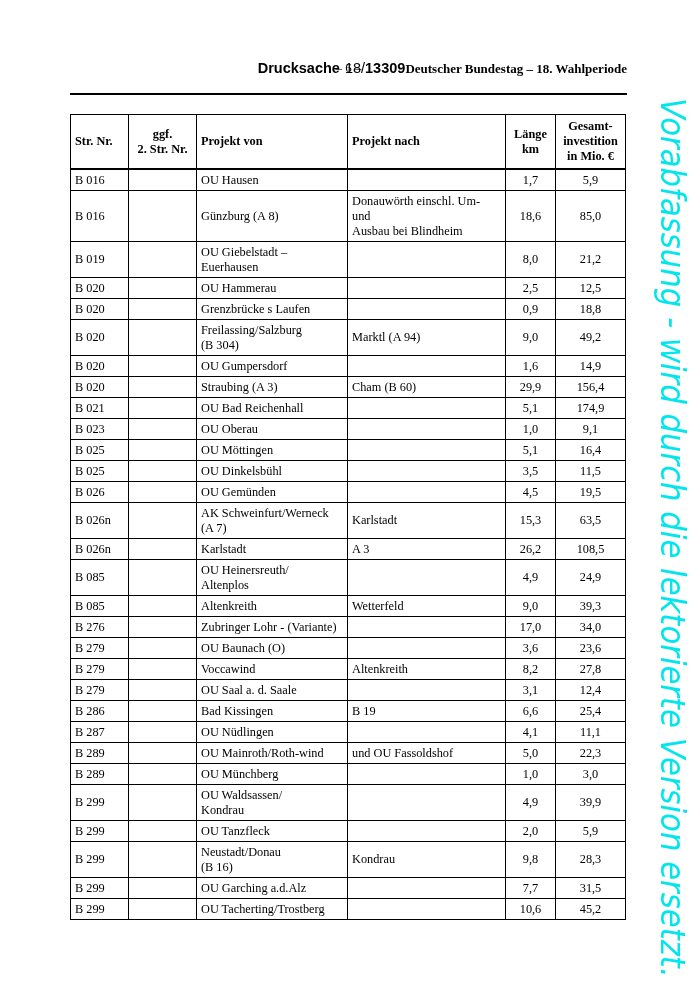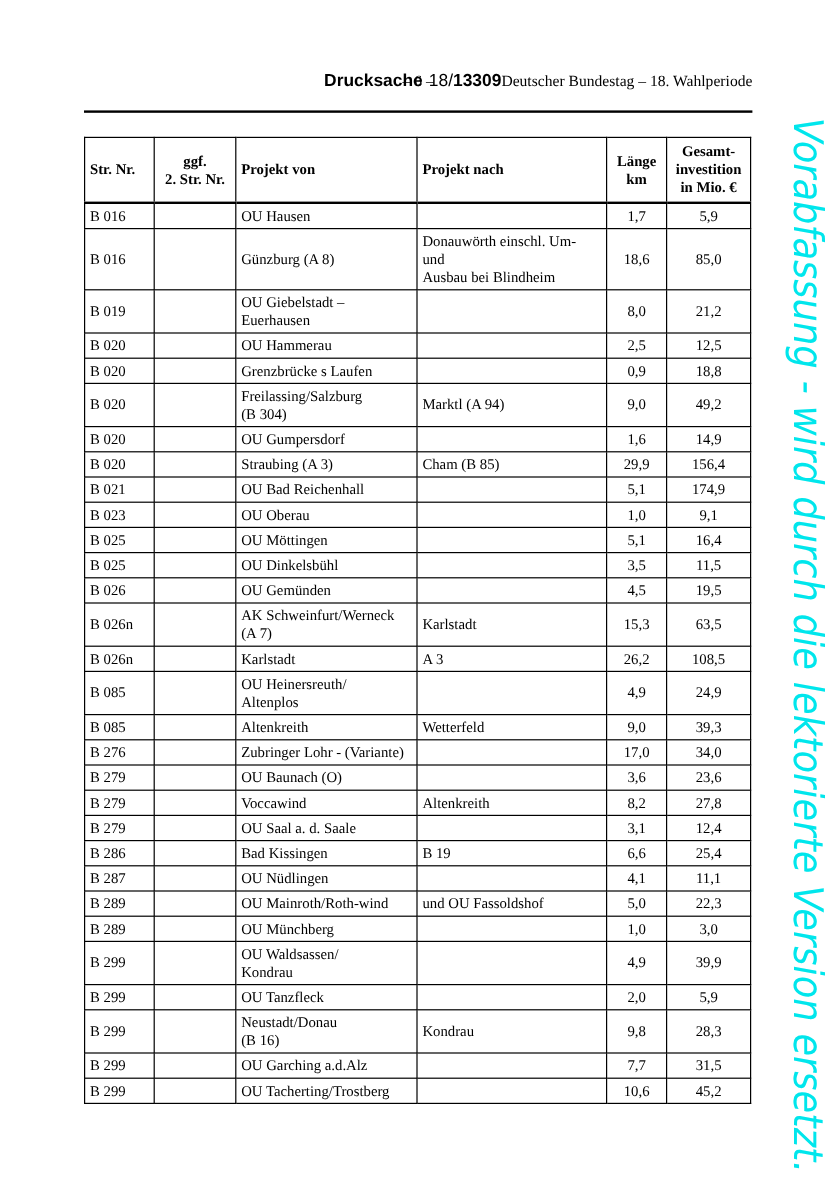--- a/index.html
+++ b/index.html
@@ -37,20 +37,21 @@
   .hdr-left .doc-label { margin-right: 5px; }
   .hdr-center {
     position: absolute;
     left: 50%;
     transform: translateX(-50%);
     font-size: 13px;
   }
   .hdr-right {
     font-size: 13px;
     white-space: nowrap;
+    font-weight: bold;
   }
   
   table.projects {
     position: absolute;
     left: 70px;
     top: 114px;
     width: 555px;
     border-collapse: collapse;
     table-layout: fixed;
     border: 1.5px solid #000;
@@ -180,21 +181,21 @@
           <td class="al"></td>
           <td class="al">OU Gumpersdorf</td>
           <td class="al"></td>
           <td class="ac">1,6</td>
           <td class="ac">14,9</td>
         </tr>
         <tr>
           <td class="al">B 020</td>
           <td class="al"></td>
           <td class="al">Straubing (A 3)</td>
-          <td class="al">Cham (B 85)</td>
+          <td class="al">Cham (B 60)</td>
           <td class="ac">29,9</td>
           <td class="ac">156,4</td>
         </tr>
         <tr>
           <td class="al">B 021</td>
           <td class="al"></td>
           <td class="al">OU Bad Reichenhall</td>
           <td class="al"></td>
           <td class="ac">5,1</td>
           <td class="ac">174,9</td>

